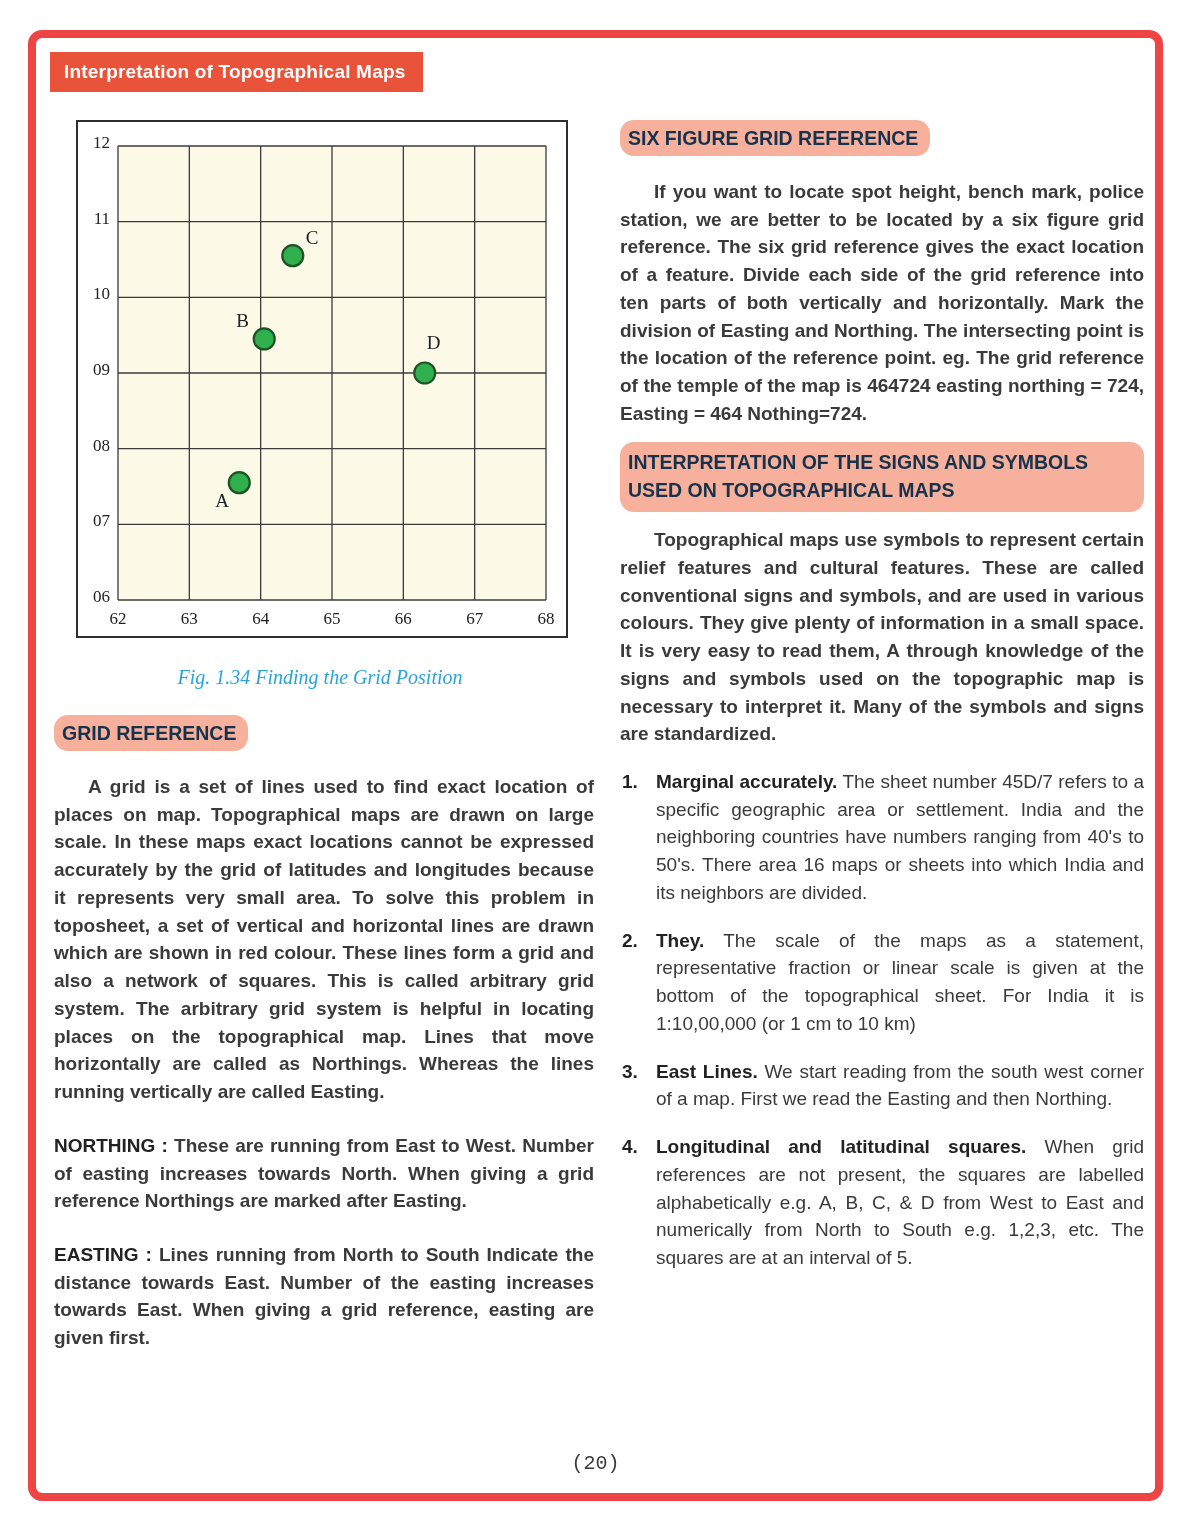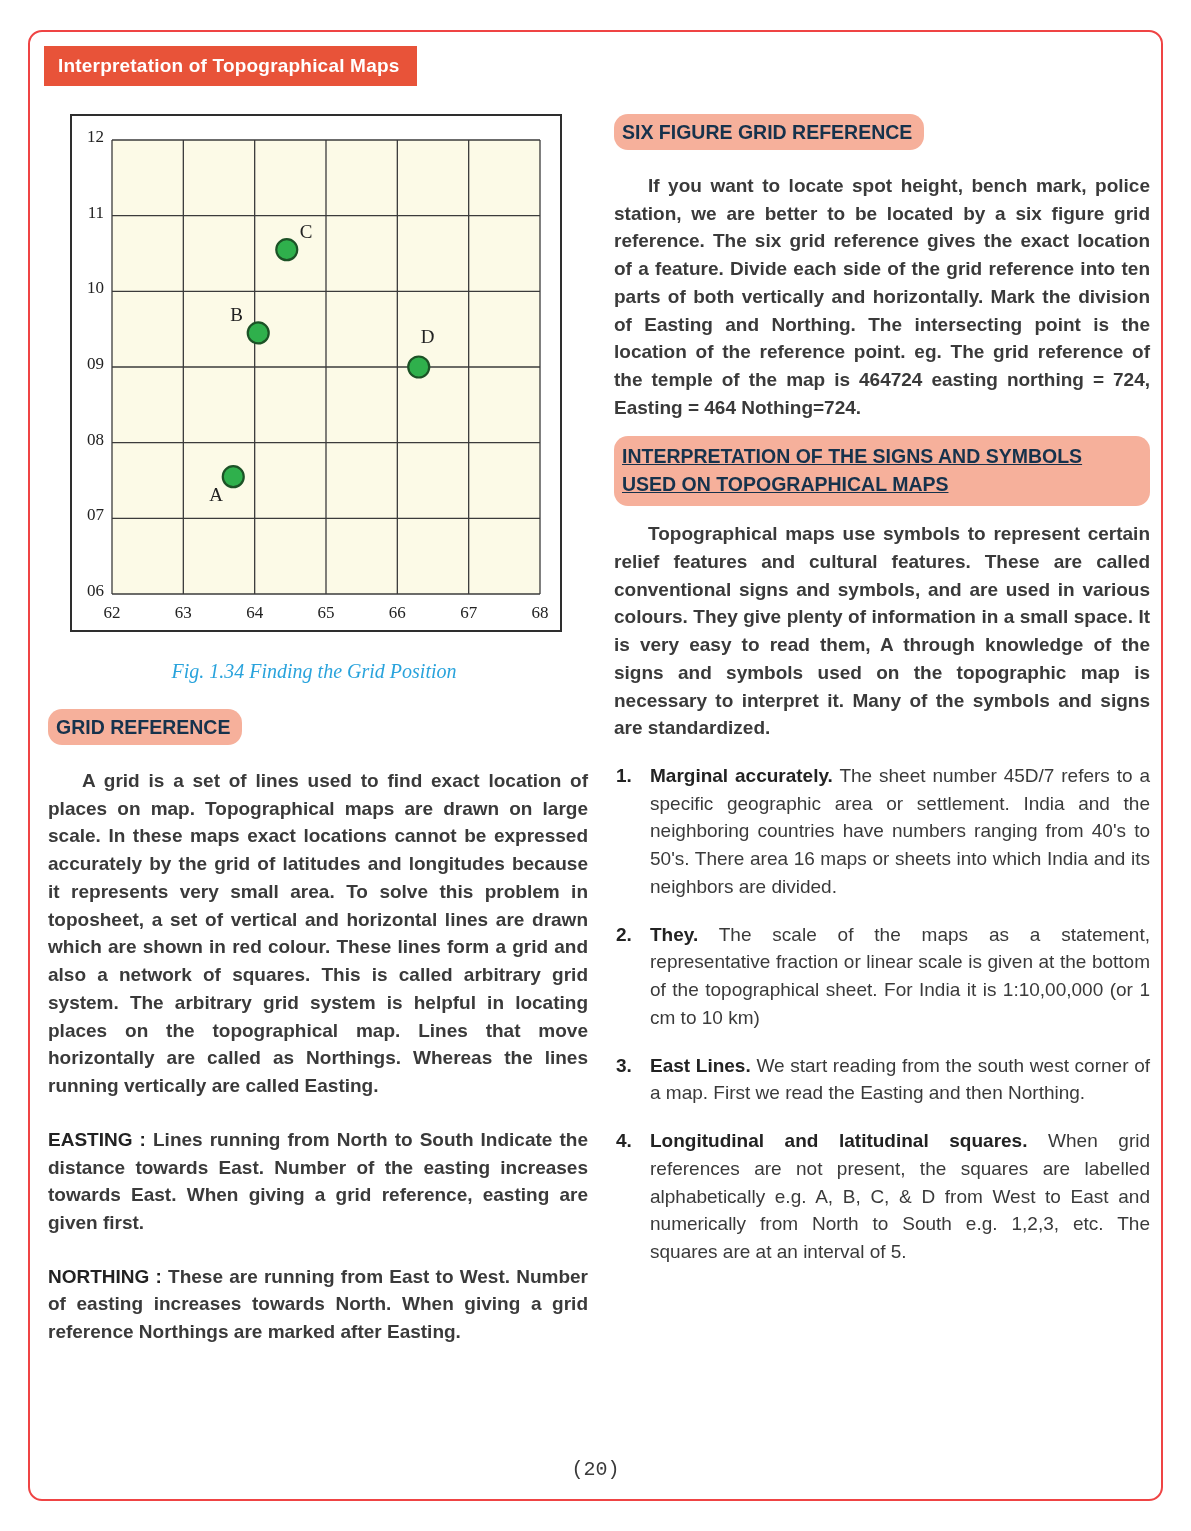--- a/index.html
+++ b/index.html
@@ -2,21 +2,21 @@
 <html><head>
 <meta charset="utf-8">
 <style>
   html,body{margin:0;padding:0;}
   body{
     width:1191px;height:1531px;position:relative;background:#ffffff;
     font-family:"Liberation Sans", sans-serif;color:#3a3a3a;
   }
   .frame{
     position:absolute;left:28px;top:30px;right:28px;bottom:30px;
-    border:2px solid #ef4444;border-radius:14px;
+    border:8px solid #ef4444;border-radius:14px;
     padding:14px 11px 0 18px;box-sizing:border-box;
   }
   .banner{
     display:inline-block;background:#e85339;color:#ffffff;
     font-weight:bold;font-size:19px;letter-spacing:.2px;
     padding:9px 18px 9px 14px;margin-left:-4px;
   }
   .columns{display:flex;gap:26px;margin-top:28px;}
   .col-left{flex:0 0 540px;}
   .col-right{flex:1;min-width:0;}
@@ -31,21 +31,21 @@
     font-family:"Liberation Serif", serif;font-style:italic;
     color:#29a3dc;font-size:20px;
   }
 
   .section-heading{
     display:inline-block;background:#f6b09b;color:#16324c;
     font-weight:bold;font-size:19.5px;padding:7px 12px 6px 8px;
     margin:26px 0 8px 0;
     border-radius:14px;
   }
-  .section-heading.block{display:block;line-height:1.45;margin-top:14px;padding:6px 10px 8px 8px;text-decoration:underline;}
+  .section-heading.block{display:block;line-height:1.45;margin-top:14px;padding:6px 10px 8px 8px;}
   .col-right .section-heading.first{margin-top:0;}
 
   p.body{
     font-size:19px;line-height:1.46;text-align:justify;margin:14px 0 0 0;font-weight:bold;
   }
   p.body.indent{text-indent:34px;}
   p.body b{color:#222;}
 
   .num-list{margin-top:10px;}
   .list-item{
@@ -112,23 +112,23 @@
             <text x="348.7333333333331" y="227" font-size="19" font-family="&quot;Liberation Serif&quot;, serif" fill="#222">D</text>
           </svg>
       </div>
       <div class="figure-caption">Fig. 1.34 Finding the Grid Position</div>
 
       <div>
         <span class="section-heading">GRID REFERENCE</span>
       </div>
       <p class="body indent">A grid is a set of lines used to find exact location of places on map. Topographical maps are drawn on large scale. In these maps exact locations cannot be expressed accurately by the grid of latitudes and longitudes because it represents very small area. To solve this problem in toposheet, a set of vertical and horizontal lines are drawn which are shown in red colour. These lines form a grid and also a network of squares. This is called arbitrary grid system. The arbitrary grid system is helpful in locating places on the topographical map. Lines that move horizontally are called as Northings. Whereas the lines running vertically are called Easting.</p>
 
+      <p class="body" style="margin-top:26px;"><b>NORTHING :</b><span> These are running from East to West. Number of easting increases towards North. When giving a grid reference Northings are marked after Easting.</span></p>
+
       <p class="body" style="margin-top:26px;"><b>EASTING :</b><span> Lines running from North to South Indicate the distance towards East. Number of the easting increases towards East. When giving a grid reference, easting are given first.</span></p>
-
-      <p class="body" style="margin-top:26px;"><b>NORTHING :</b><span> These are running from East to West. Number of easting increases towards North. When giving a grid reference Northings are marked after Easting.</span></p>
 
     </div>
 
     <div class="col-right">
 
       <div>
         <span class="section-heading first" style="margin-top:0;">SIX FIGURE GRID REFERENCE</span>
       </div>
       <p class="body indent">If you want to locate spot height, bench mark, police station, we are better to be located by a six figure grid reference. The six grid reference gives the exact location of a feature. Divide each side of the grid reference into ten parts of both vertically and horizontally. Mark the division of Easting and Northing. The intersecting point is the location of the reference point. eg. The grid reference of the temple of the map is 464724 easting northing = 724, Easting = 464 Nothing=724.</p>
 

